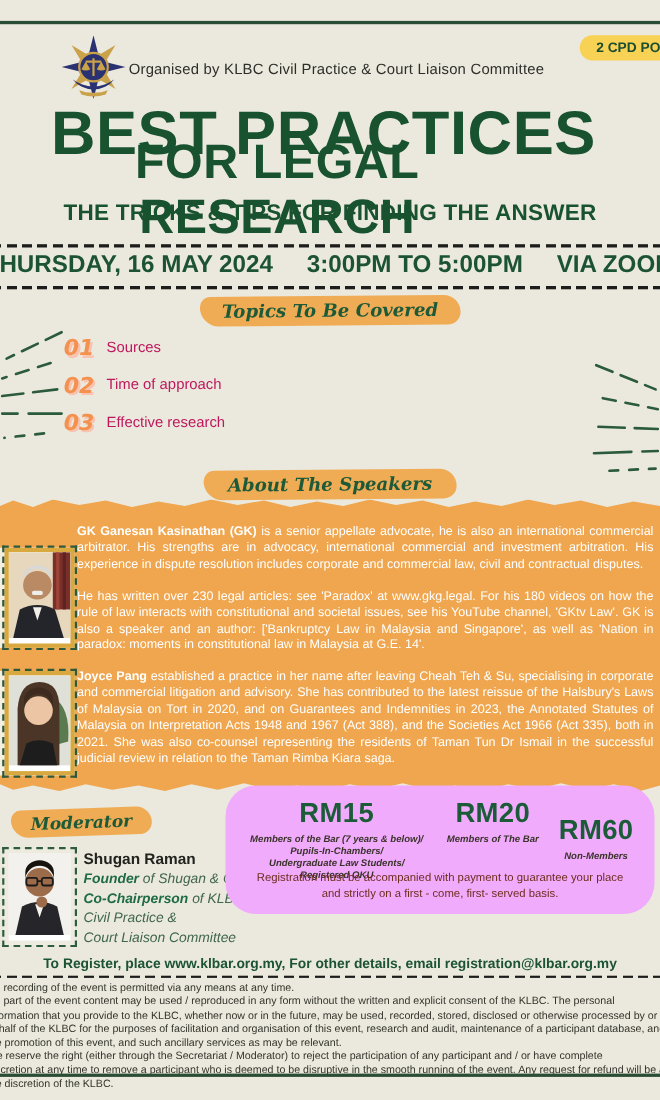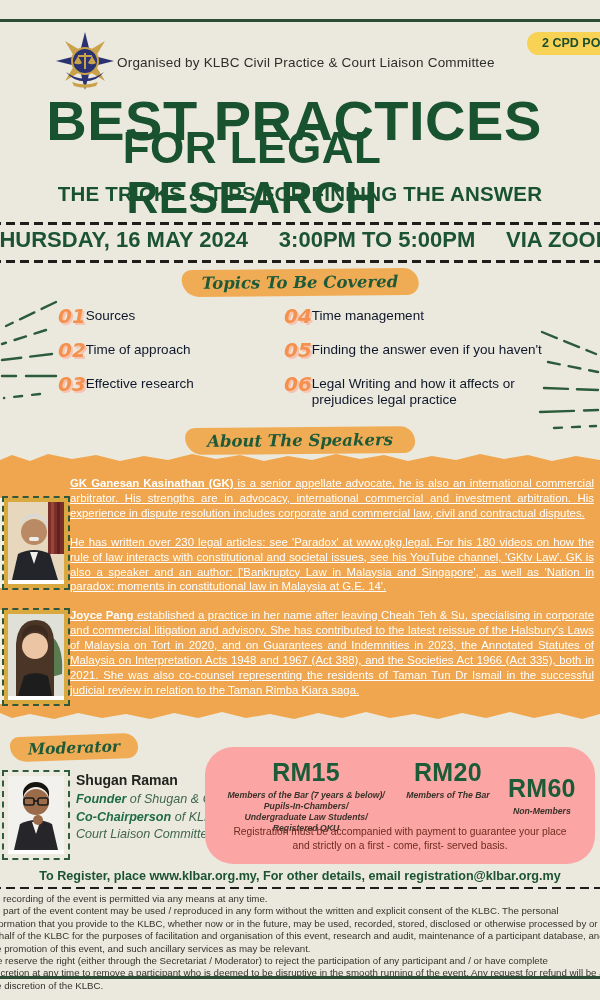--- a/index.html
+++ b/index.html
@@ -38,47 +38,47 @@
   .speakers-label{position:absolute;left:50%;transform:translateX(-50%) rotate(-.5deg);top:427px;
                 padding:4px 22px;font-size:16.5px;white-space:nowrap;z-index:3;}
   .moderator-label{position:absolute;left:10px;top:735px;transform:rotate(-2deg);
                 padding:3px 18px;font-size:15.5px;white-space:nowrap;}
 
   
   .rays{position:absolute;}
   .topics-col{position:absolute;top:305px;}
   .col-left{left:58px;width:215px;}
   .col-right{left:284px;width:280px;}
-  .topic{display:flex;margin-bottom:12px;align-items:flex-start;}
+  .topic{display:flex;gap:11px;margin-bottom:12px;align-items:flex-start;}
   .topic-num{font-family:"DejaVu Sans",sans-serif;font-size:20px;font-weight:bold;font-style:italic;
              color:#F4914E;text-shadow:2px 2px 0 #F8C3B0;line-height:22px;}
-  .topic-label{font-size:13.5px;color:#0f172a;line-height:16px;padding-top:3px;}
+  .topic-label{font-size:13.5px;color:#be185d;line-height:16px;padding-top:3px;}
 
   
   .speakers-bg{position:absolute;left:0;top:452px;width:600px;height:270px;background:#EFA64F;
     clip-path:polygon(0 8px,2% 3px,5% 9px,8% 2px,12% 7px,16% 3px,20% 9px,24% 4px,28% 8px,32% 2px,36% 7px,40% 3px,44% 9px,48% 4px,52% 8px,56% 2px,60% 7px,64% 3px,68% 9px,72% 4px,76% 8px,80% 2px,84% 7px,88% 3px,92% 9px,96% 4px,100% 8px,
     100% 262px,97% 267px,93% 261px,89% 266px,85% 260px,81% 266px,77% 261px,73% 267px,69% 262px,65% 266px,61% 260px,57% 266px,53% 261px,49% 267px,45% 262px,41% 266px,37% 260px,33% 266px,29% 261px,25% 267px,21% 262px,17% 266px,13% 261px,9% 267px,5% 262px,2% 266px,0 261px);}
   .photo-frame{position:absolute;border:4px solid #D9A93F;outline:2px dashed #30583A;
                box-shadow:-6px 0 0 #F3EFE3;background:#fff;}
   .gk-photo{left:4px;top:46px;}
   .joyce-photo{left:4px;top:158px;}
   .bio{position:absolute;left:70px;width:524px;color:#FFFFFF;font-size:11.4px;line-height:14.9px;
        text-align:justify;}
-  .bio p{margin:0 0 14px 0;text-decoration:underline;}
+  .bio p{margin:0 0 14px 0;}
   .gk-bio{top:24px;}
   .joyce-bio{top:156px;}
 
   
   .mod-frame{position:absolute;left:4px;top:772px;border:4px solid #EDEAE0;outline:2px dashed #2F5D3C;background:#fff;}
   .mod-name{position:absolute;left:76px;top:772px;font-size:14px;font-weight:bold;color:#22221F;}
   .mod-roles{position:absolute;left:76px;top:791px;font-size:12.6px;font-style:italic;color:#40664E;line-height:17.5px;}
   .mod-roles b{color:#1E6B45;}
 
   
-  .pricebox{position:absolute;left:205px;top:747px;width:390px;height:117px;background:#fca5a5;border-radius:28px;}
+  .pricebox{position:absolute;left:205px;top:714px;width:390px;height:117px;background:#f0abfc;border-radius:28px;}
   .tiers{position:absolute;left:0;top:11px;width:100%;display:flex;justify-content:space-between;padding:0 14px;box-sizing:border-box;}
   .tier{text-align:center;}
   .tier1{width:178px;} .tier2{width:112px;} .tier3{width:80px;margin-top:16px;}
   .tier-price{font-size:25px;font-weight:bold;color:#1C5B38;letter-spacing:.3px;}
   .tier-desc{margin-top:3px;font-size:8.7px;font-weight:bold;font-style:italic;color:#3A332A;
              line-height:11px;white-space:pre-line;}
   .price-note{position:absolute;left:24px;right:24px;bottom:12px;font-size:10.3px;color:#6E2D1E;
               text-align:center;line-height:13.5px;}
 
   
@@ -160,34 +160,20 @@
     </div>
     <div class="topic">
       <span class="topic-num">02</span>
       <span class="topic-label">Time of approach</span>
     </div>
     <div class="topic">
       <span class="topic-num">03</span>
       <span class="topic-label">Effective research</span>
     </div>
   </div>
-  <div class="topics-col col-right">
-    <div class="topic">
-      <span class="topic-num">04</span>
-      <span class="topic-label">Time management</span>
-    </div>
-    <div class="topic">
-      <span class="topic-num">05</span>
-      <span class="topic-label">Finding the answer even if you haven't</span>
-    </div>
-    <div class="topic">
-      <span class="topic-num">06</span>
-      <span class="topic-label">Legal Writing and how it affects or prejudices legal practice</span>
-    </div>
-  </div>
 
   <div class="brush speakers-label">About The Speakers</div>
 
   <div class="speakers-bg">
 
     <div class="photo-frame gk-photo">
       <svg width="56" height="78" viewBox="0 0 56 78">
         <rect width="56" height="78" fill="#E6D7BD"></rect>
         <rect x="40" y="0" width="16" height="52" fill="#7A2F2A"></rect>
         <rect x="43" y="0" width="3" height="52" fill="#9C4436"></rect>
@@ -231,20 +217,21 @@
       <line x1="26" y1="25" x2="30" y2="25" stroke="#1A1A1A" stroke-width="1.6"></line>
       <path d="M6 74 L12 48 Q28 40 44 48 L50 74 Z" fill="#26262A"></path>
       <polygon points="24,46 32,46 28,58" fill="#F5F3EE"></polygon>
       <circle cx="30" cy="44" r="5" fill="#9C6B4A"></circle>
     </svg>
   </div>
   <div class="mod-name">Shugan Raman</div>
   <div class="mod-roles">
     <div><b>Founder</b><span> of Shugan &amp; Co.</span></div>
     <div><b>Co-Chairperson</b><span> of KLBC</span></div>
+    <div>Civil Practice &amp;</div>
     <div>Court Liaison Committee</div>
   </div>
 
   <div class="pricebox">
     <div class="tiers">
       <div class="tier tier1">
         <div class="tier-price">RM15</div>
         <div class="tier-desc">Members of the Bar (7 years &amp; below)/
 Pupils-In-Chambers/
 Undergraduate Law Students/

